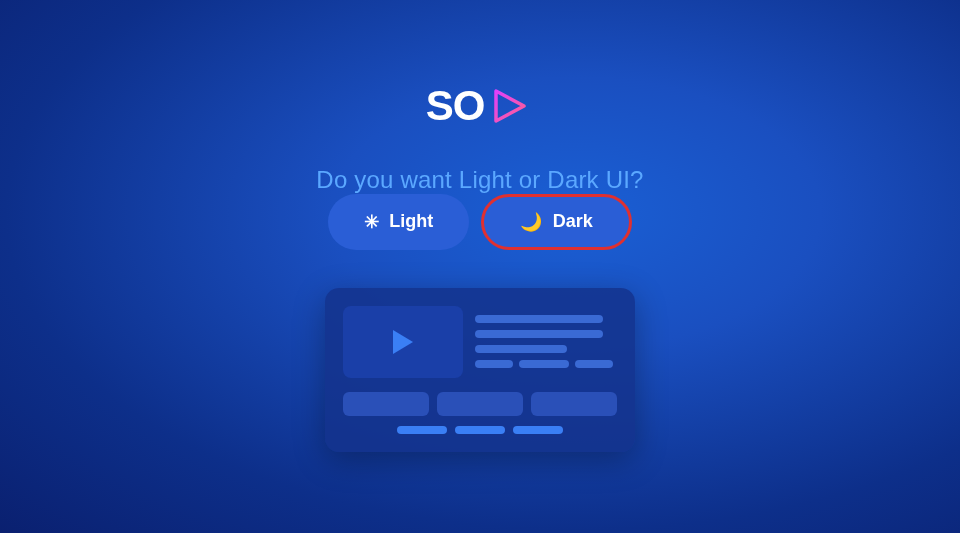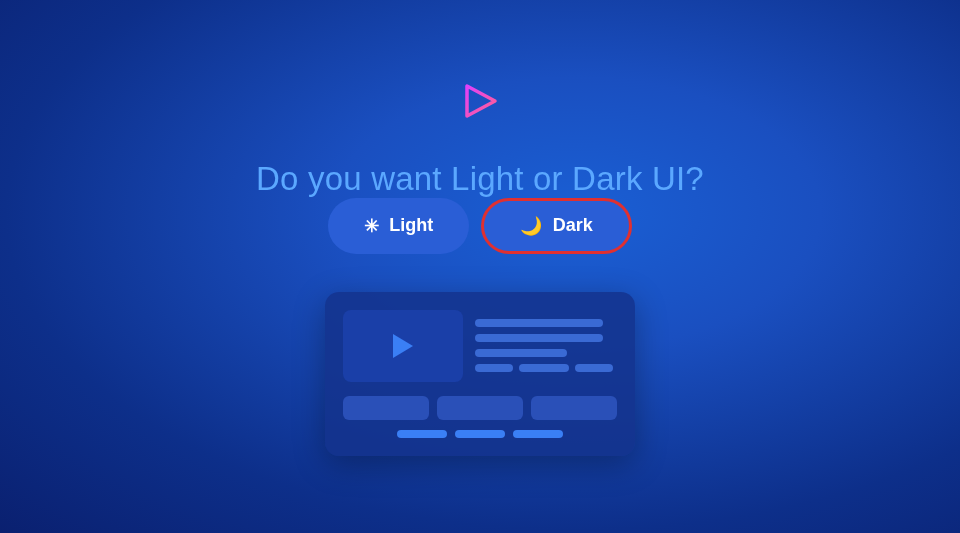--- a/index.html
+++ b/index.html
@@ -43,21 +43,21 @@
       top: 0px;
     }
 
     .logo-text .player {
       color: white;
     }
 
     
     .question {
       color: #5ba8ff;
-      font-size: 33px;
+      font-size: 24px;
       font-weight: 500;
       letter-spacing: 0.2px;
     }
 
     
     .buttons-row {
       display: flex;
       gap: 12px;
       margin-bottom: 38px;
     }
@@ -183,20 +183,23 @@
       height: 8px;
       border-radius: 4px;
       background: #3a7ff5;
       width: 50px;
     }
   </style>
 </head>
 <body>
 
 <div class="logo-container">
+  <span class="logo-text">
+    <span class="so">SO</span>
+  </span>
 
   <svg class="logo-play" viewBox="0 0 46 46" fill="none" xmlns="http://www.w3.org/2000/svg">
     <defs>
       <linearGradient id="playGrad" x1="0" y1="0" x2="1" y2="1">
         <stop offset="0%" stop-color="#e040fb"></stop>
         <stop offset="100%" stop-color="#ff6090"></stop>
       </linearGradient>
     </defs>
 
     <path d="M10 8 L10 38 L38 23 Z" stroke="url(#playGrad)" stroke-width="3.5" fill="none" stroke-linejoin="round"></path>

